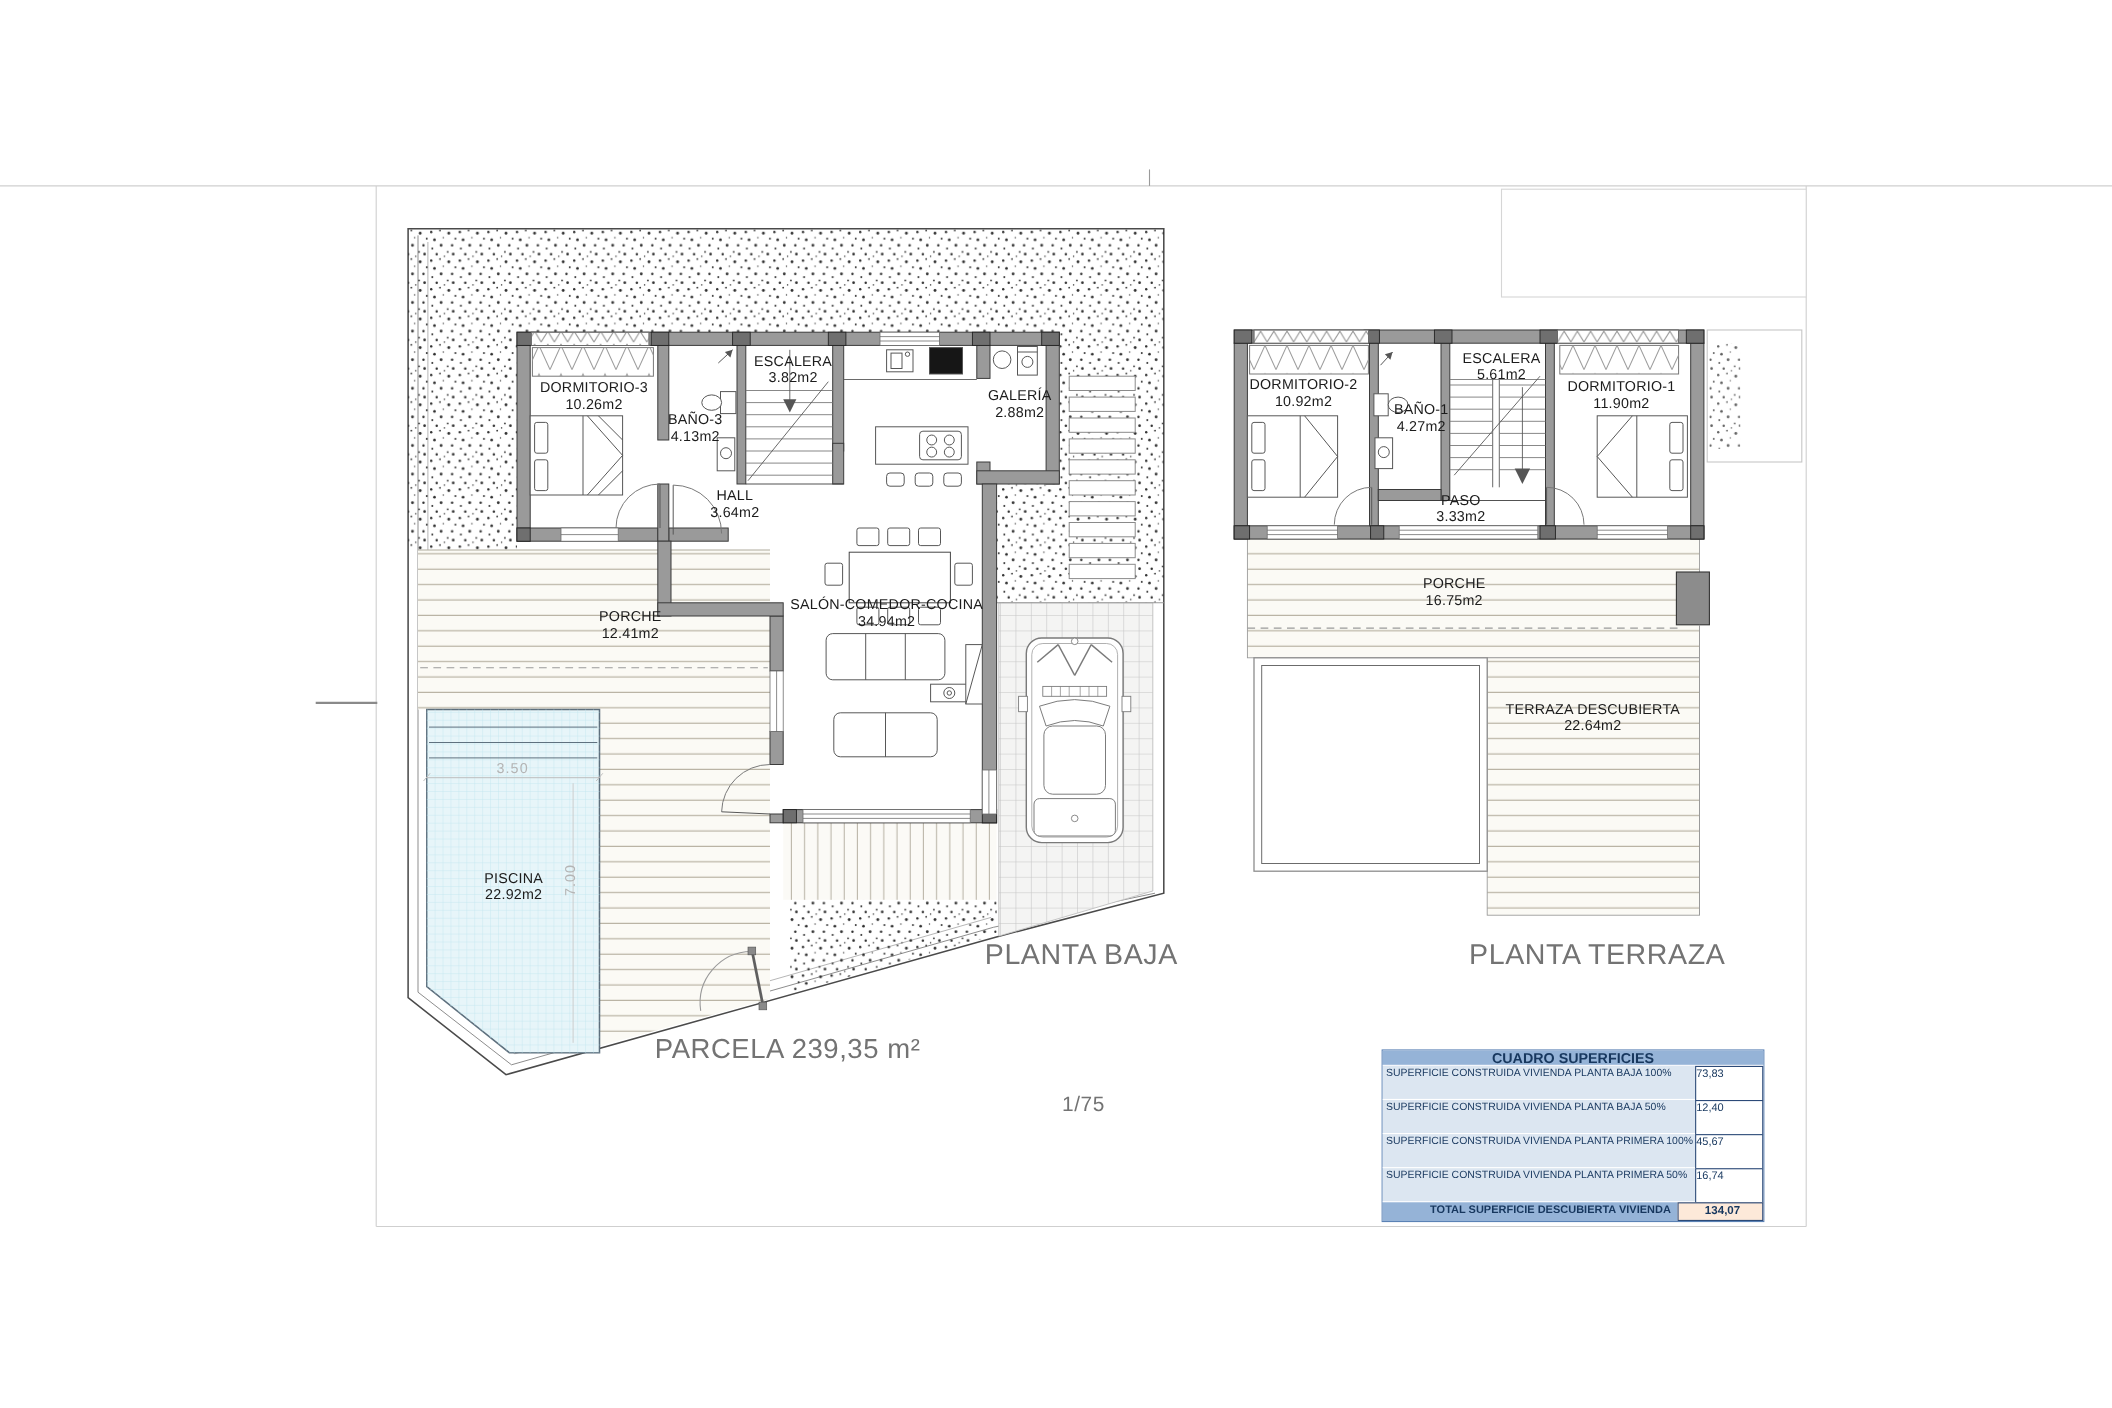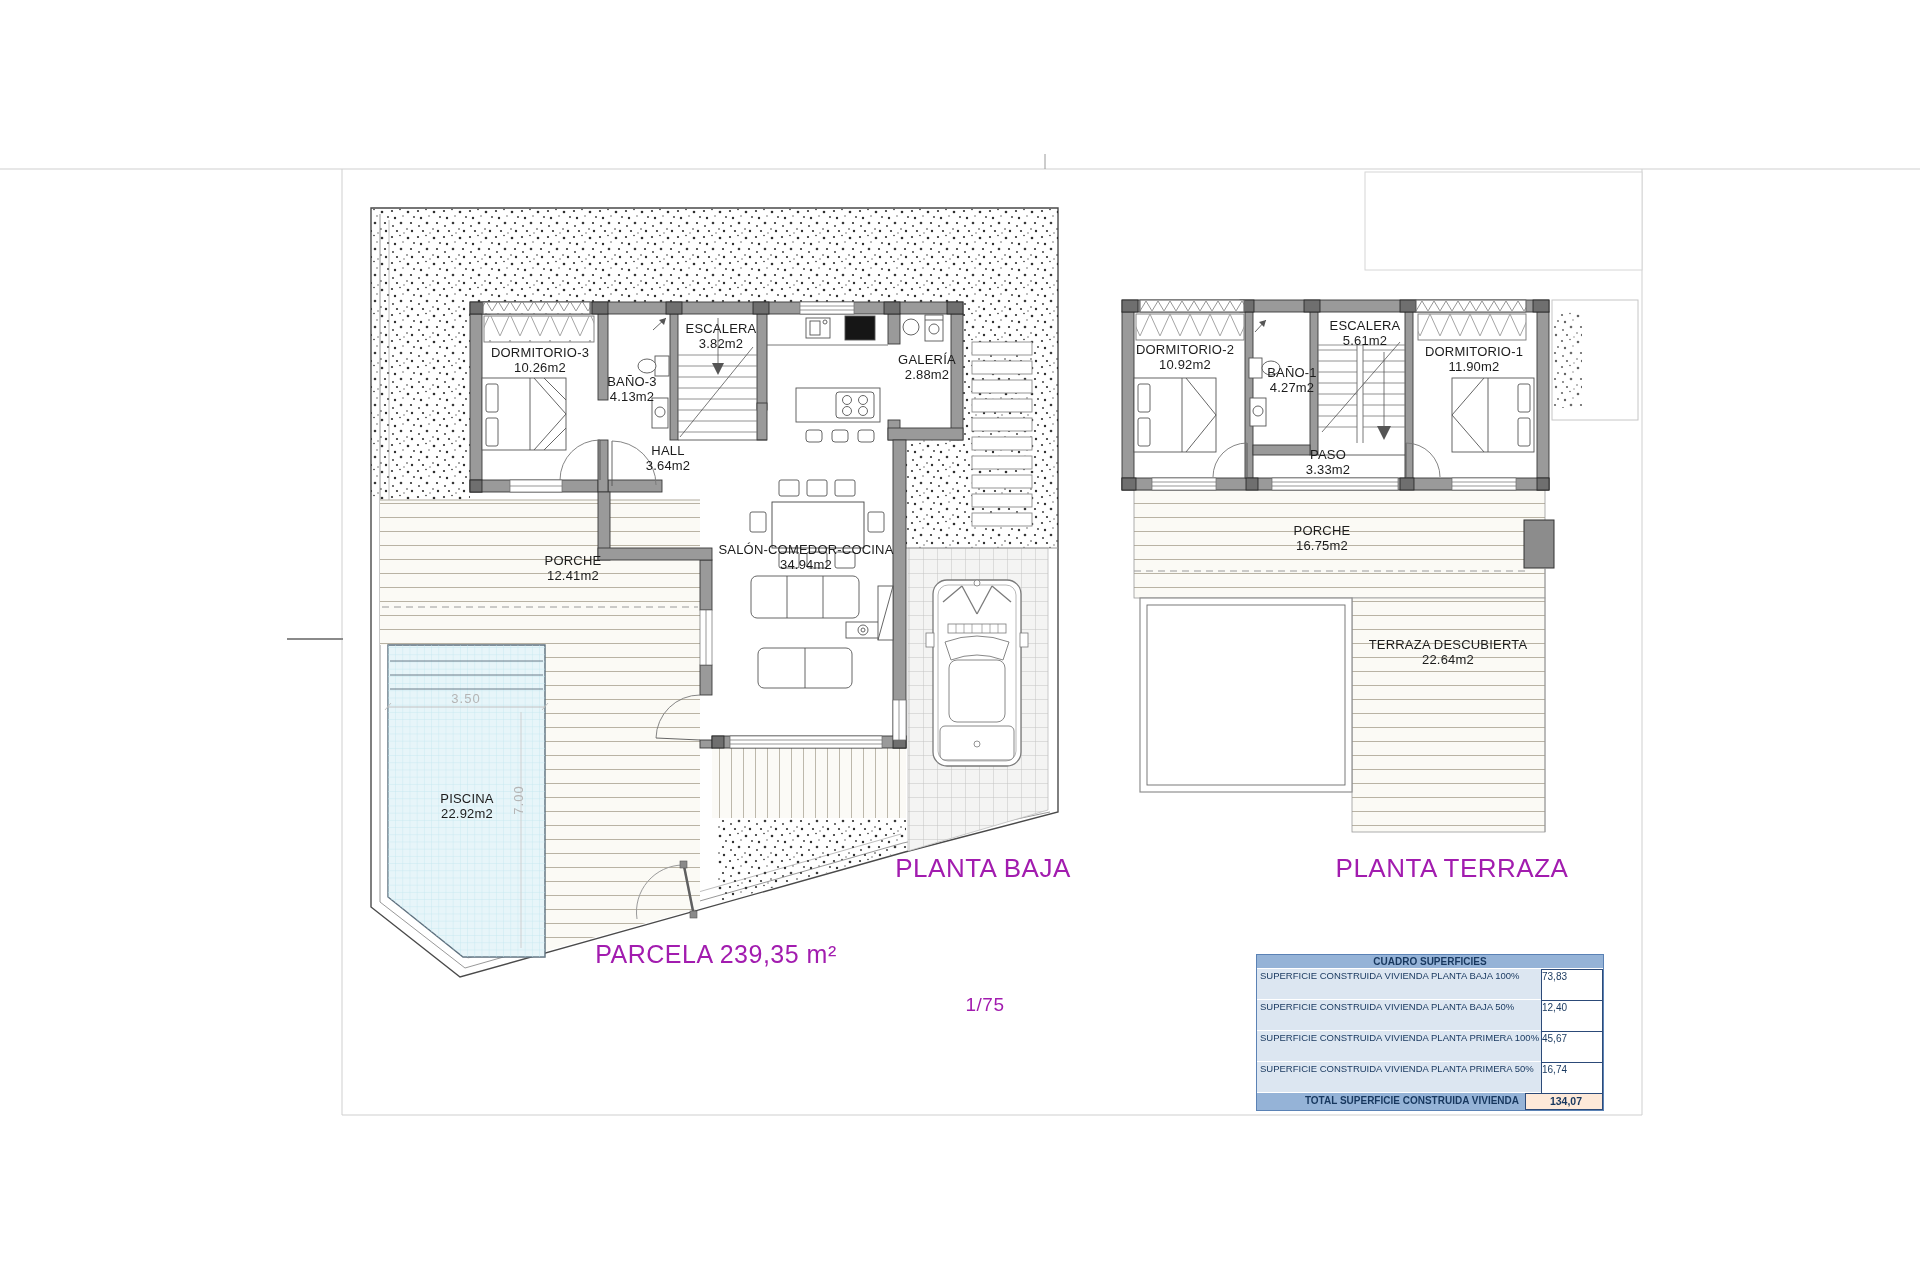--- a/index.html
+++ b/index.html
@@ -2,30 +2,30 @@
 <html><head>
 <meta charset="utf-8">
 <style>
   html,body{margin:0;padding:0;background:#ffffff;}
   #screen{position:relative;width:1920px;height:1280px;background:#ffffff;overflow:hidden;
           font-family:"Liberation Sans",sans-serif;}
   #drawing{position:absolute;left:0;top:0;}
   .lbl{position:absolute;transform:translate(-50%,-50%);text-align:center;white-space:nowrap;
        font-size:13px;line-height:1.18;color:#1c1c1c;letter-spacing:.2px;}
   .title{position:absolute;transform:translate(-50%,-50%);white-space:nowrap;
-         font-size:26px;color:#a21caf;letter-spacing:.5px;}
+         font-size:26px;color:#737373;letter-spacing:.5px;}
   .parcel{font-size:25px;}
   .scale{font-size:19px;}
   .dim{position:absolute;transform:translate(-50%,-50%);font-size:13px;color:#b4b4b4;
        letter-spacing:1px;white-space:nowrap;}
   .dim.vert{transform:translate(-50%,-50%) rotate(-90deg);}
   
   #areas-table{position:absolute;left:1256px;top:954px;width:346px;
                font-size:9.5px;color:#17375e;border:1px solid #5b82b5;background:#fff;}
-  #areas-table .thead{background:#95b3d7;text-align:center;font-weight:bold;font-size:10px;
+  #areas-table .thead{background:#95b3d7;text-align:center;font-weight:bold;font-size:13px;
                       height:13px;line-height:13px;border-bottom:1px solid #fff;}
   #areas-table .row{display:flex;height:31px;}
   #areas-table .row .lab{flex:1;background:#dce6f1;line-height:14px;padding-left:3px;
                          border-bottom:1px solid #fff;overflow:hidden;}
   #areas-table .row .val{width:56px;background:#fff;border:1px solid #2c4a78;margin:0 0 -1px 0;
                          text-align:left;padding-right:4px;line-height:13px;font-size:10px;}
   #areas-table .total{display:flex;height:17px;font-weight:bold;}
   #areas-table .total .lab{flex:1;background:#95b3d7;text-align:right;padding-right:6px;
                            line-height:16px;font-size:10px;}
   #areas-table .total .val{width:56px;background:#fde9d9;border:1px solid #2c4a78;
@@ -511,18 +511,18 @@
   </div>
   <div class="row">
     <div class="lab">SUPERFICIE CONSTRUIDA VIVIENDA PLANTA PRIMERA 100%</div>
     <div class="val">45,67</div>
   </div>
   <div class="row">
     <div class="lab">SUPERFICIE CONSTRUIDA VIVIENDA PLANTA PRIMERA 50%</div>
     <div class="val">16,74</div>
   </div>
   <div class="total">
-    <div class="lab">TOTAL SUPERFICIE CONSTRUIDA VIVIENDA</div>
+    <div class="lab">TOTAL SUPERFICIE DESCUBIERTA VIVIENDA</div>
     <div class="val">134,07</div>
   </div>
 </div>
 
 </div>
 
 </body></html>

